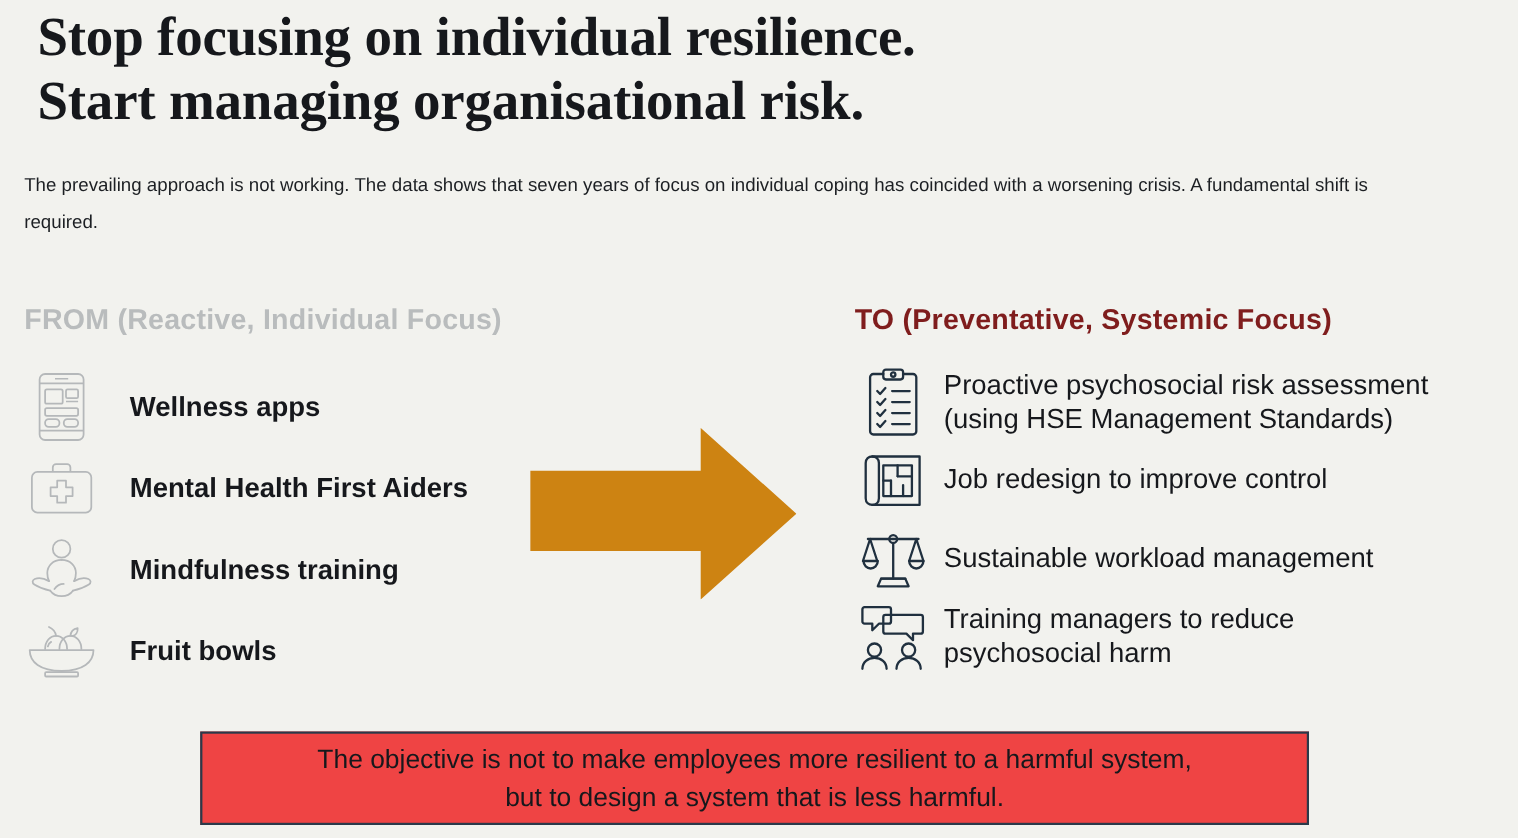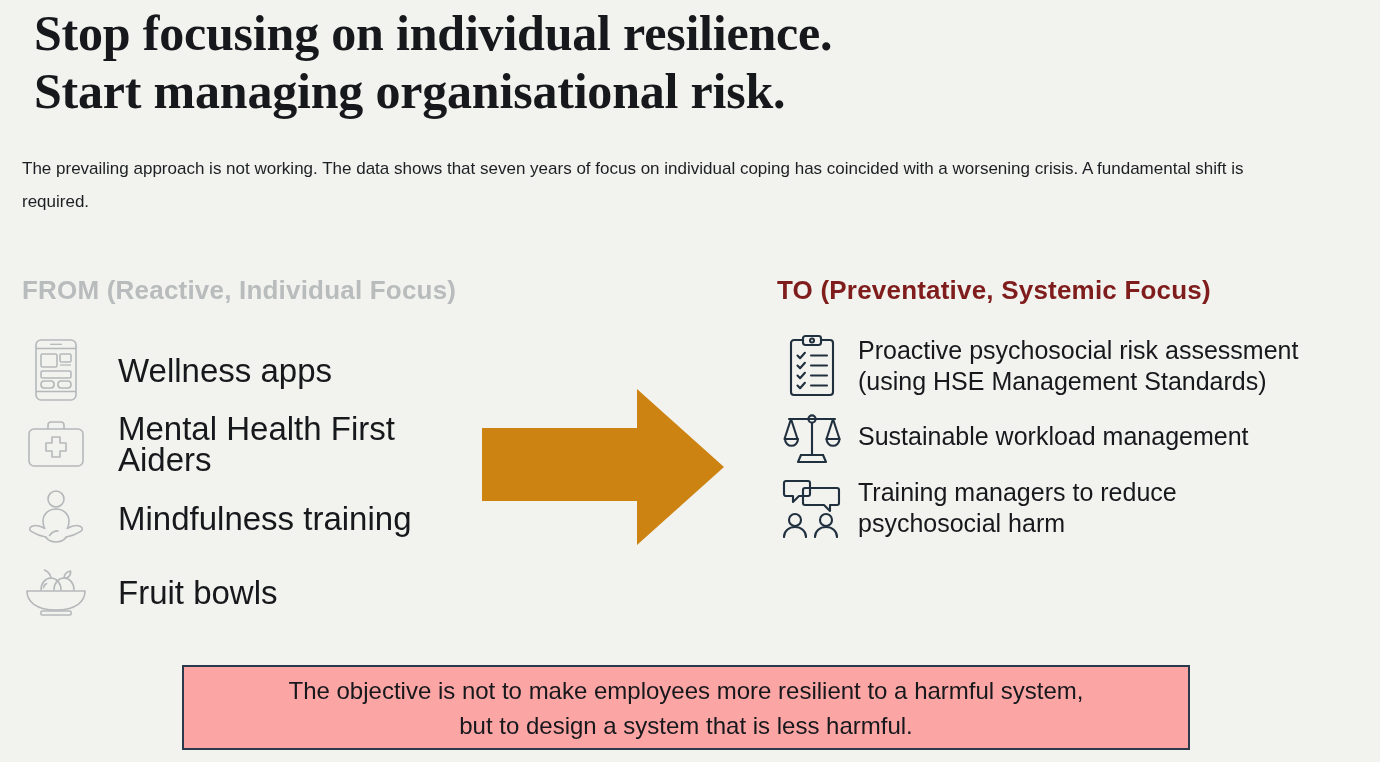--- a/index.html
+++ b/index.html
@@ -87,21 +87,21 @@
     justify-content: center;
   }
   .col.to .ico { width: 88px; }
 
   .row-label {
     font-size: 25px;
     line-height: 31px;
     color: #16181c;
     padding-left: 4px;
   }
-  .col.from .row-label { font-size: 33px; padding-left: 20px; }
+  .col.from .row-label { font-size: 25px; padding-left: 20px; font-weight: bold; }
   .col.to   .row-label { font-size: 25px; padding-left: 2px; }
 
   .two-line { line-height: 31px; }
 
   
   .arrow {
     position: absolute;
     left: 482px;
     top: 389px;
     width: 242px;
@@ -110,21 +110,21 @@
 
   
   .callout {
     position: absolute;
     left: 182px;
     top: 665px;
     width: 1008px;
     height: 85px;
     box-sizing: border-box;
     border: 2px solid #2b3a4a;
-    background: #fca5a5;
+    background: #ef4444;
     display: flex;
     align-items: center;
     justify-content: center;
   }
   .callout-text {
     text-align: center;
     font-size: 24px;
     line-height: 35px;
     color: #16181c;
     padding: 0 16px;
@@ -235,20 +235,35 @@
           <line x1="25" y1="41.5" x2="41" y2="41.5"></line>
           <line x1="25" y1="51.5" x2="41" y2="51.5"></line>
         </svg>
       </span>
       <span class="row-label two-line">
         <span>Proactive psychosocial risk assessment</span><br>
         <span>(using HSE Management Standards)</span>
       </span>
     </div>
 
+    <div class="row">
+      <span class="ico">
+        <svg width="58" height="52" viewBox="0 0 58 52" fill="none" stroke="#20303f" stroke-width="2.1" stroke-linecap="round" stroke-linejoin="round">
+          <path d="M10 4h43v44H10"></path>
+          <path d="M10 4c-3.3 0-6 2-6 6v32c0 4 2.7 6 6 6 3.3 0 6-2 6-6V10c0-4-2.7-6-6-6z"></path>
+          <rect x="20" y="12" width="26" height="28"></rect>
+          <line x1="33" y1="12" x2="33" y2="22"></line>
+          <line x1="20" y1="26" x2="27" y2="26"></line>
+          <line x1="33" y1="22" x2="46" y2="22"></line>
+          <line x1="27" y1="26" x2="27" y2="40"></line>
+          <line x1="38" y1="30" x2="38" y2="40"></line>
+        </svg>
+      </span>
+      <span class="row-label">Job redesign to improve control</span>
+    </div>
 
     <div class="row">
       <span class="ico">
         <svg width="58" height="54" viewBox="0 0 58 54" fill="none" stroke="#20303f" stroke-width="2.1" stroke-linecap="round" stroke-linejoin="round">
           <circle cx="29" cy="9" r="3.6"></circle>
           <line x1="29" y1="13" x2="29" y2="45"></line>
           <line x1="6" y1="9" x2="52" y2="9"></line>
           <path d="M6 9L-0.5 29h13z" transform="translate(2,0)"></path>
           <path d="M2 29c0 4 3.2 6.8 6.5 6.8S15 33 15 29"></path>
           <path d="M52 9l6.5 20h-13z" transform="translate(-2,0)"></path>

